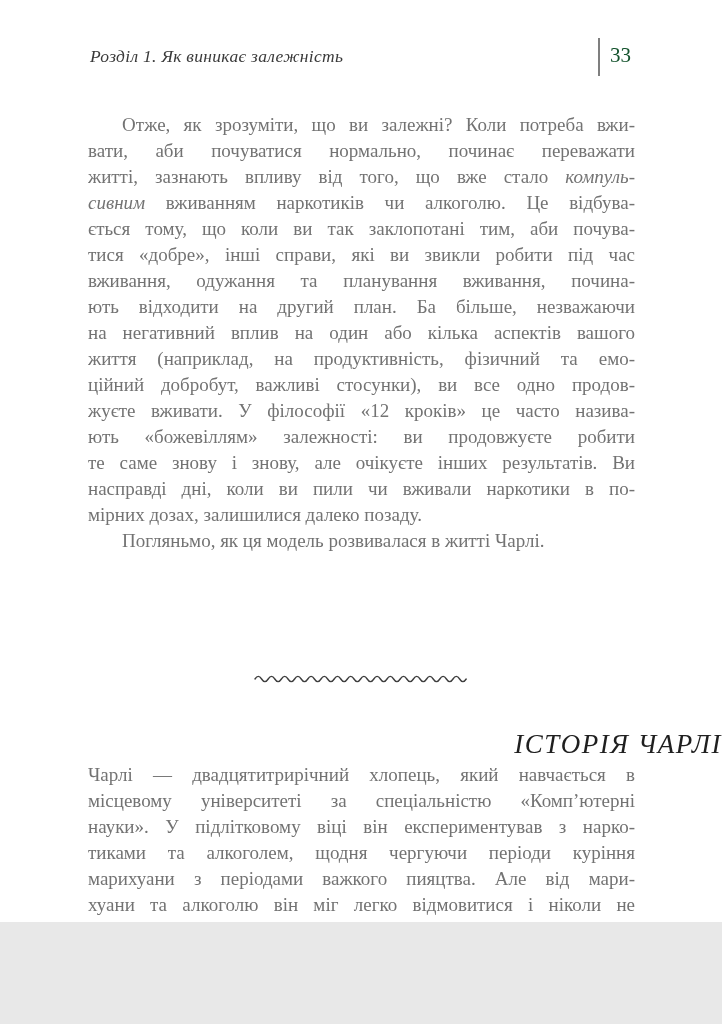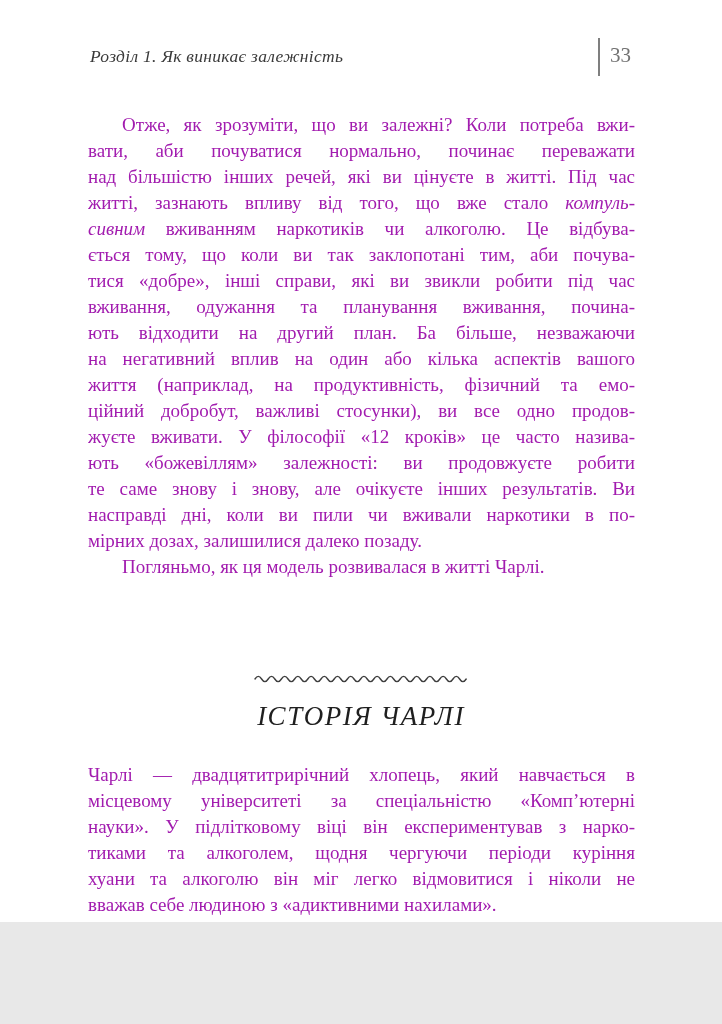--- a/index.html
+++ b/index.html
@@ -18,38 +18,38 @@
     position:absolute;left:2px;top:8px;
     font-style:italic;font-size:17.5px;color:#3a3a3a;
     letter-spacing:.3px;white-space:nowrap;
   }
   .pagenum-rule{
     position:absolute;left:510px;top:0;
     width:2px;height:38px;background:#7f7f7f;
   }
   .page-number{
     position:absolute;left:522px;top:5px;
-    font-size:21px;color:#737373;
+    font-size:21px;color:#14532d;
   }
   
   .text-column{position:absolute;left:88px;top:112px;width:547px;}
   .line{
     height:26px;line-height:26px;
     font-size:19px;
     text-align:justify;text-align-last:justify;
     overflow:hidden;white-space:nowrap-disabled;
-    color:#a21caf;
+    color:#737373;
   }
   .line.indent{padding-left:34px;}
   .line.last{text-align:center;text-align-last:left;}
   .line i{font-style:italic;}
   
   .section-break{position:absolute;left:0;width:722px;text-align:center;}
   .wavy-wrap{top:672px;}
-  .section-heading-wrap{top:698px;}
+  .section-heading-wrap{top:726px;text-align:right;}
   .section-heading{
     font-style:italic;
     font-size:27px;color:#1f1f1f;
     letter-spacing:1.5px;
     line-height:36px;
   }
   .story-block{top:762px;}
 </style>
 </head>
 <body>
@@ -58,21 +58,20 @@
 
   <div class="running-header">
     <div class="chapter-title">Розділ 1. Як виникає залежність</div>
     <div class="pagenum-rule"></div>
     <div class="page-number">33</div>
   </div>
 
   <div class="text-column">
       <div class="line indent"><span>Отже, як зрозуміти, що ви залежні? Коли потреба вжи-</span></div>
       <div class="line"><span>вати, аби почуватися нормально, починає переважати</span></div>
-      <div class="line"><span>над більшістю інших речей, які ви цінуєте в житті. Під час</span></div>
       <div class="line"><span>житті, зазнають впливу від того, що вже стало </span><i>компуль-</i></div>
       <div class="line"><i>сивним</i><span> вживанням наркотиків чи алкоголю. Це відбува-</span></div>
       <div class="line"><span>ється тому, що коли ви так заклопотані тим, аби почува-</span></div>
       <div class="line"><span>тися «добре», інші справи, які ви звикли робити під час</span></div>
       <div class="line"><span>вживання, одужання та планування вживання, почина-</span></div>
       <div class="line"><span>ють відходити на другий план. Ба більше, незважаючи</span></div>
       <div class="line"><span>на негативний вплив на один або кілька аспектів вашого</span></div>
       <div class="line"><span>життя (наприклад, на продуктивність, фізичний та емо-</span></div>
       <div class="line"><span>ційний добробут, важливі стосунки), ви все одно продов-</span></div>
       <div class="line"><span>жуєте вживати. У філософії «12 кроків» це часто назива-</span></div>
@@ -91,17 +90,18 @@
 
   <div class="section-break section-heading-wrap">
     <span class="section-heading">ІСТОРІЯ ЧАРЛІ</span>
   </div>
 
   <div class="text-column story-block">
       <div class="line"><span>Чарлі — двадцятитрирічний хлопець, який навчається в</span></div>
       <div class="line"><span>місцевому університеті за спеціальністю «Комп’ютерні</span></div>
       <div class="line"><span>науки». У підлітковому віці він експериментував з нарко-</span></div>
       <div class="line"><span>тиками та алкоголем, щодня чергуючи періоди куріння</span></div>
+      <div class="line"><span>марихуани з періодами важкого пияцтва. Але від мари-</span></div>
       <div class="line"><span>хуани та алкоголю він міг легко відмовитися і ніколи не</span></div>
       <div class="line last"><span>вважав себе людиною з «адиктивними нахилами».</span></div>
     </div>
 
 </div>
 
 </body></html>

